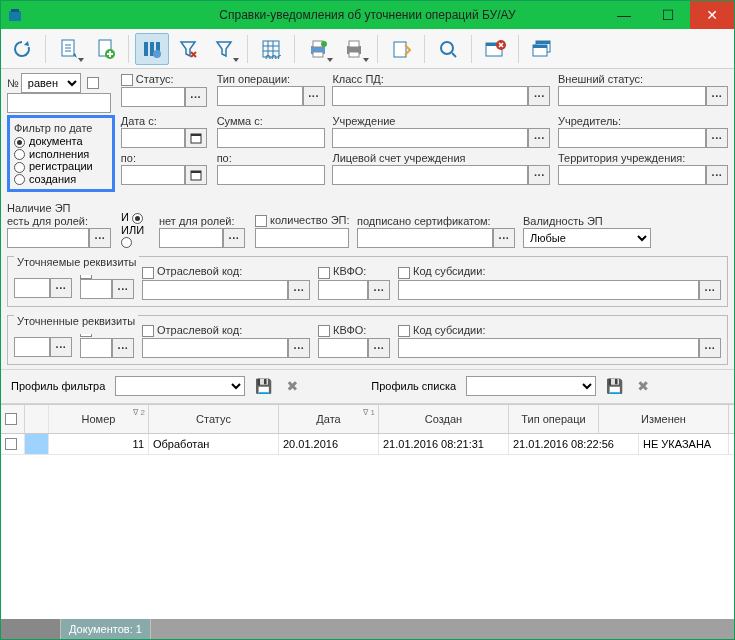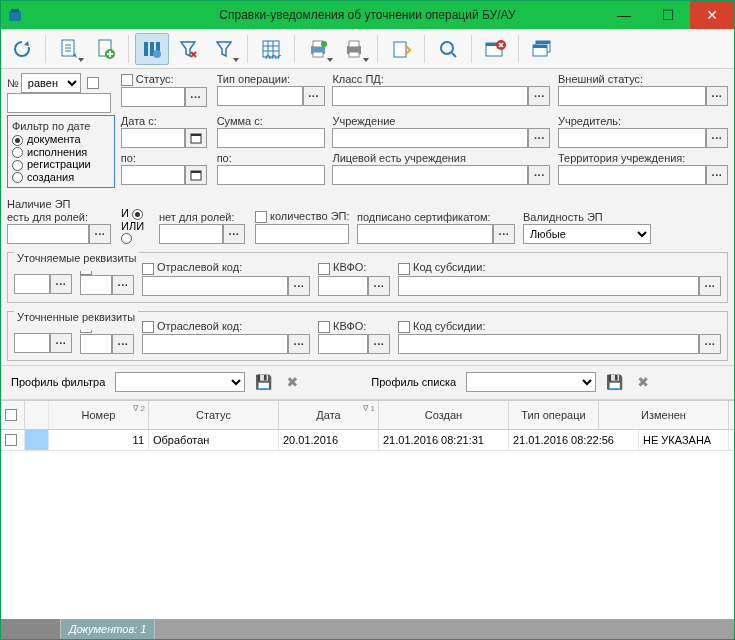--- a/index.html
+++ b/index.html
@@ -20,38 +20,38 @@
   .filter-area { background:#f3f3f3; padding:4px 6px; border-bottom:1px solid #d5d5d5; overflow-y:auto;}
   .row { display:flex; gap:6px; margin-bottom:2px; align-items:flex-start;}
   .col { display:flex; flex-direction:column; }
   .lbl { color:#333; margin-bottom:1px; white-space:nowrap;}
   .chk { width:12px; height:12px; border:1px solid #888; display:inline-block; vertical-align:middle; margin-right:3px; background:#fff;}
   input[type=text], select { height:20px; border:1px solid #999; background:#fff; padding:0 2px;}
   select { background:#fff;}
   .ellips-btn { width:22px; height:20px; border:1px solid #999; background:#f0f0f0; display:inline-flex; align-items:center; justify-content:center; font-weight:bold; color:#333;}
   .cal-btn { width:22px; height:20px; border:1px solid #999; background:#f0f0f0; display:inline-flex; align-items:center; justify-content:center;}
   .field-row { display:flex; align-items:center;}
-  .date-filter { border:1px solid #3b82f6; padding:4px; background:#f3f3f3;}
+  .date-filter { border:3px solid #3b82f6; padding:4px; background:#f3f3f3;}
   .radio { width:11px;height:11px;border:1px solid #555;border-radius:50%;display:inline-block;vertical-align:middle;margin-right:4px;background:#fff;position:relative;}
   .radio.on::after{content:"";position:absolute;inset:2px;border-radius:50%;background:#333;}
   .group-box { border:1px solid #bbb; position:relative; padding:8px 6px 4px 6px; margin-top:8px;}
   .group-box > .legend { position:absolute; top:-8px; left:6px; background:#f3f3f3; padding:7px 3px; color:#333;}
 
   .profile-bar { height:34px; background:#f3f3f3; border-bottom:1px solid #d5d5d5; display:flex; align-items:center; padding:0 10px; gap:10px;}
   .profile-bar select{width:130px;}
   .icon-btn-sm { width:18px;height:18px; color:#888; display:inline-flex; align-items:center; justify-content:center; font-size:14px;}
 
   .grid-area { flex:1; background:#fff; display:flex; flex-direction:column; overflow:hidden;}
   .grid-header { display:flex; border-top:1px solid #ccc; border-bottom:1px solid #ccc; background:#f6f6f6;}
   .gcol { border-right:1px solid #d5d5d5; padding:8px 4px; text-align:center; color:#333; position:relative;}
   .sort-ind { position:absolute; right:3px; top:3px; font-size:8px; color:#888;}
   .grid-body { flex:1; overflow:auto;}
   .grid-row { display:flex; border-bottom:1px solid #e5e5e5;}
   .gcell { border-right:1px solid #e5e5e5; padding:4px; white-space:nowrap; overflow:hidden;}
-  .status-bar { height:20px; background:#a0a0a0; display:flex; align-items:center; color:#fff; font-size:11px;font-style:italic;}
+  .status-bar { height:20px; background:#a0a0a0; display:flex; align-items:center; color:#fff; font-size:11px;}
   .status-cell { padding:0 8px; border-right:1px solid #c0c0c0; height:100%; display:flex; align-items:center;}
   .chk-cell{width:24px; display:flex;align-items:center;justify-content:center;}
   .color-cell{width:24px; border-right:1px solid #e5e5e5;}
   .cblue{background:#9fd3ff;}
 </style>
 </head>
 <body>
 
 <div class="window">
 
@@ -250,21 +250,21 @@
         <input type="text" style="width: 108px;">
         <div class="lbl" style="margin-top:4px;">по:</div>
         <input type="text" style="width: 108px;">
       </div>
       <div class="col" style="width:220px;">
         <div class="lbl">Учреждение</div>
         <div class="field-row">
             <input type="text" style="width: 196px;">
             <span class="ellips-btn">···</span>
           </div>
-        <div class="lbl" style="margin-top:4px;">Лицевой есть учреждения</div>
+        <div class="lbl" style="margin-top:4px;">Лицевой счет учреждения</div>
         <div class="field-row">
             <input type="text" style="width: 196px;">
             <span class="ellips-btn">···</span>
           </div>
       </div>
       <div class="col" style="flex:1;">
         <div class="lbl">Учредитель:</div>
         <div class="field-row">
             <input type="text" style="flex: 1 1 0%;">
             <span class="ellips-btn">···</span>

